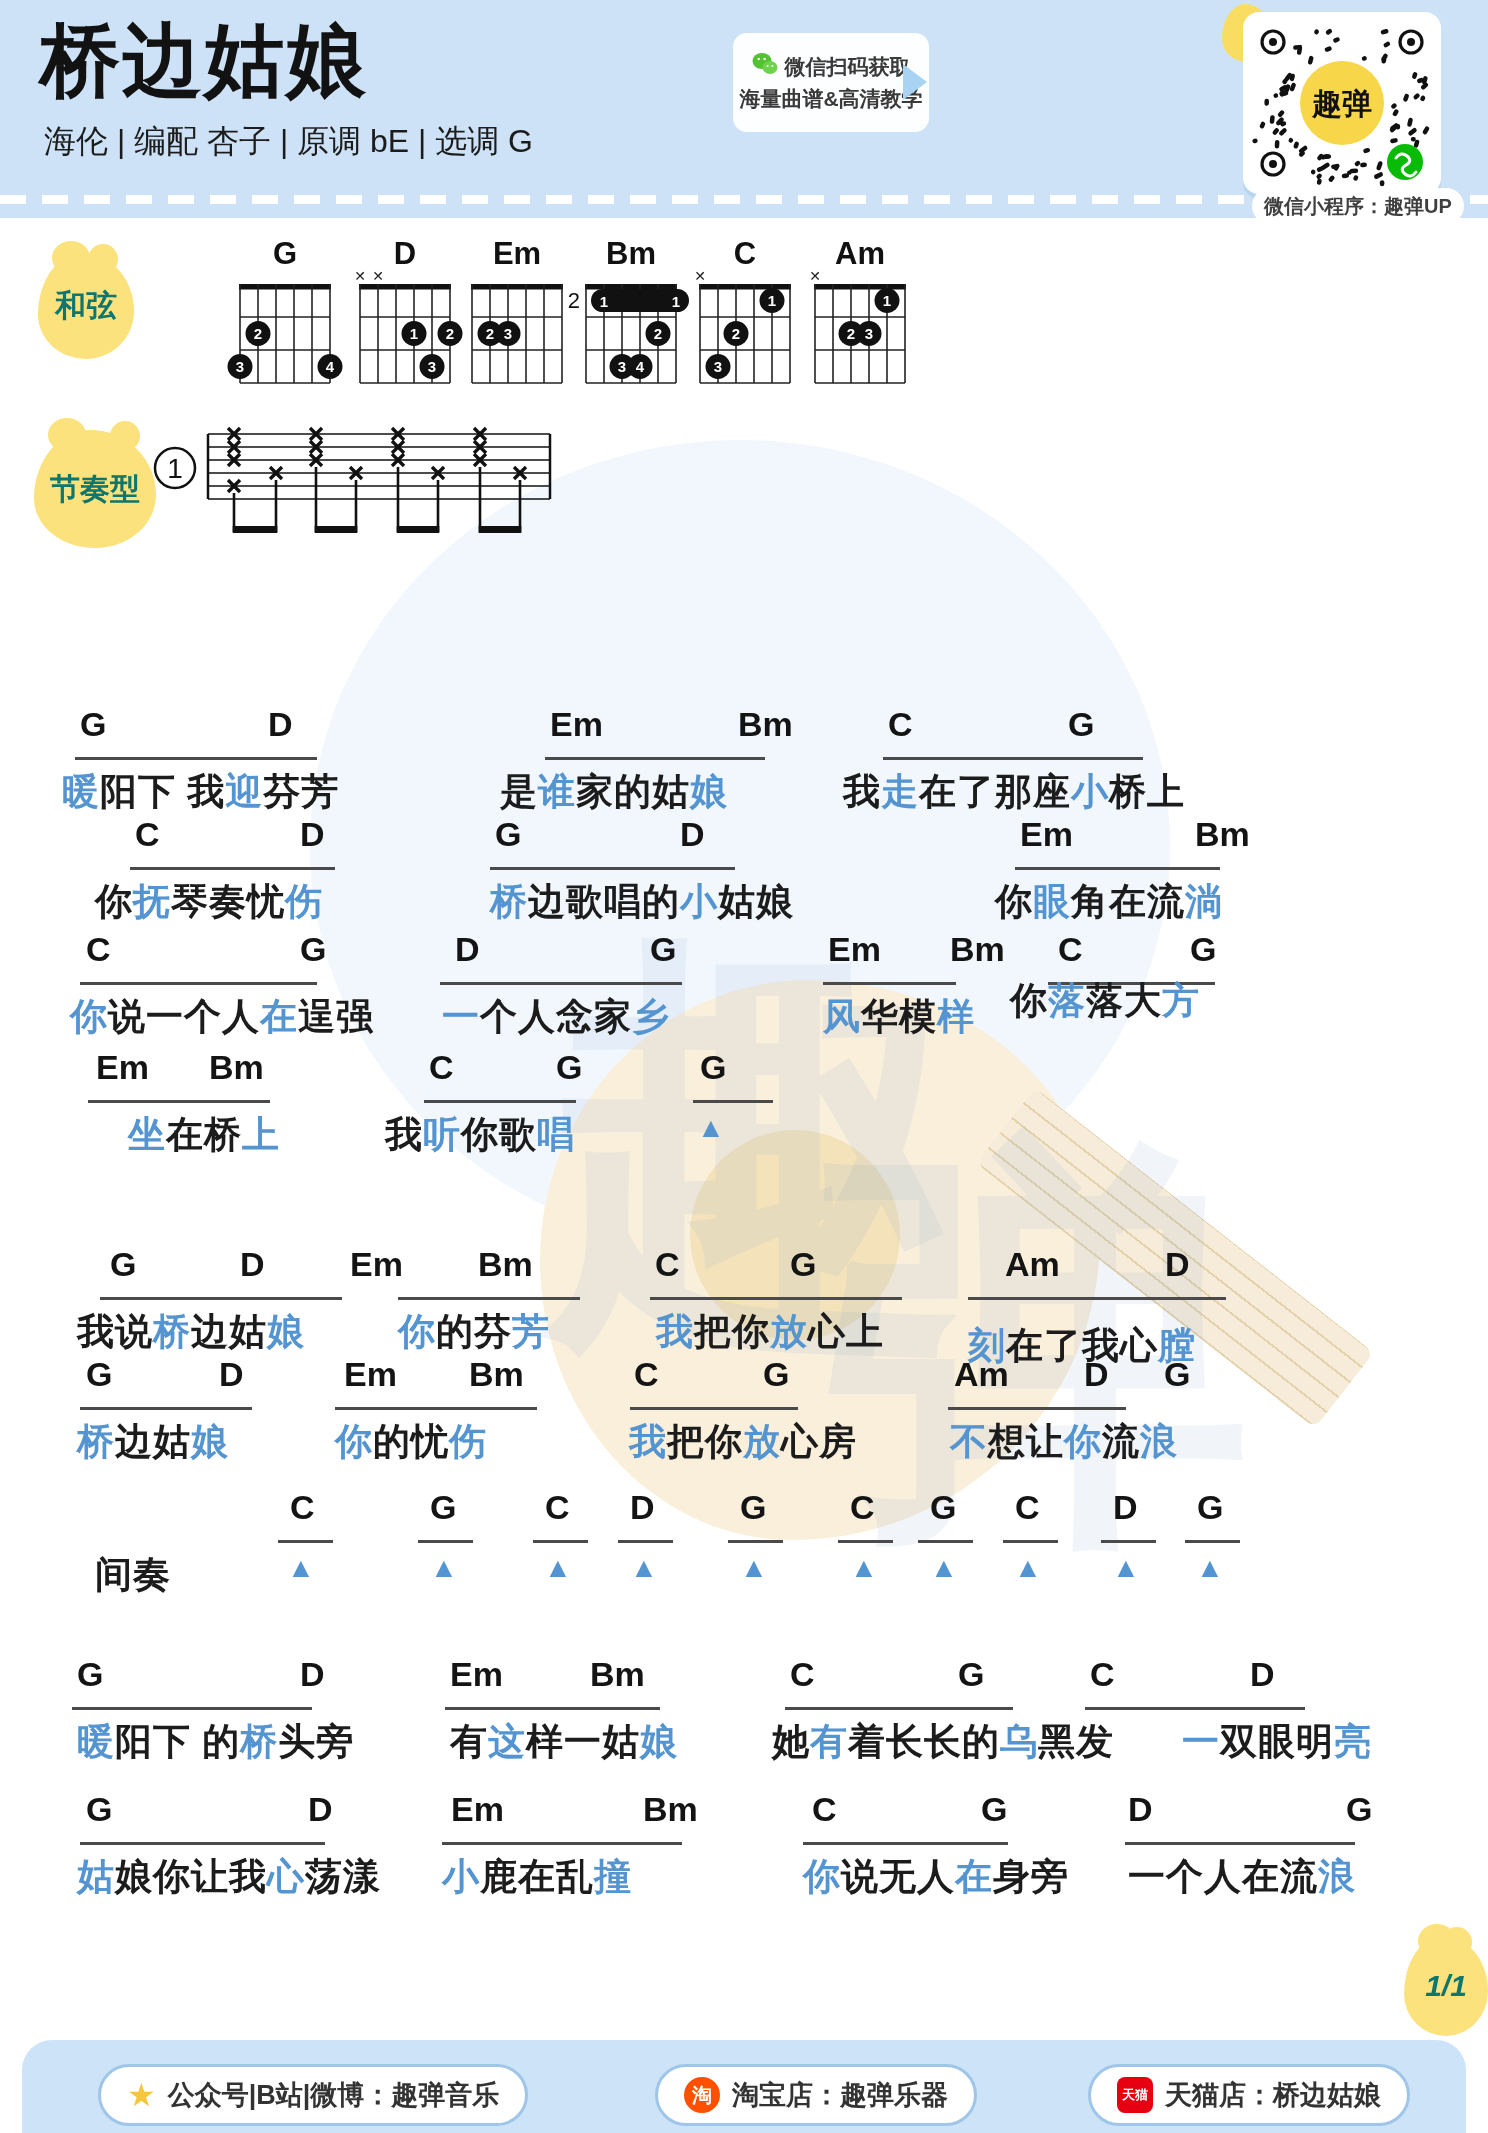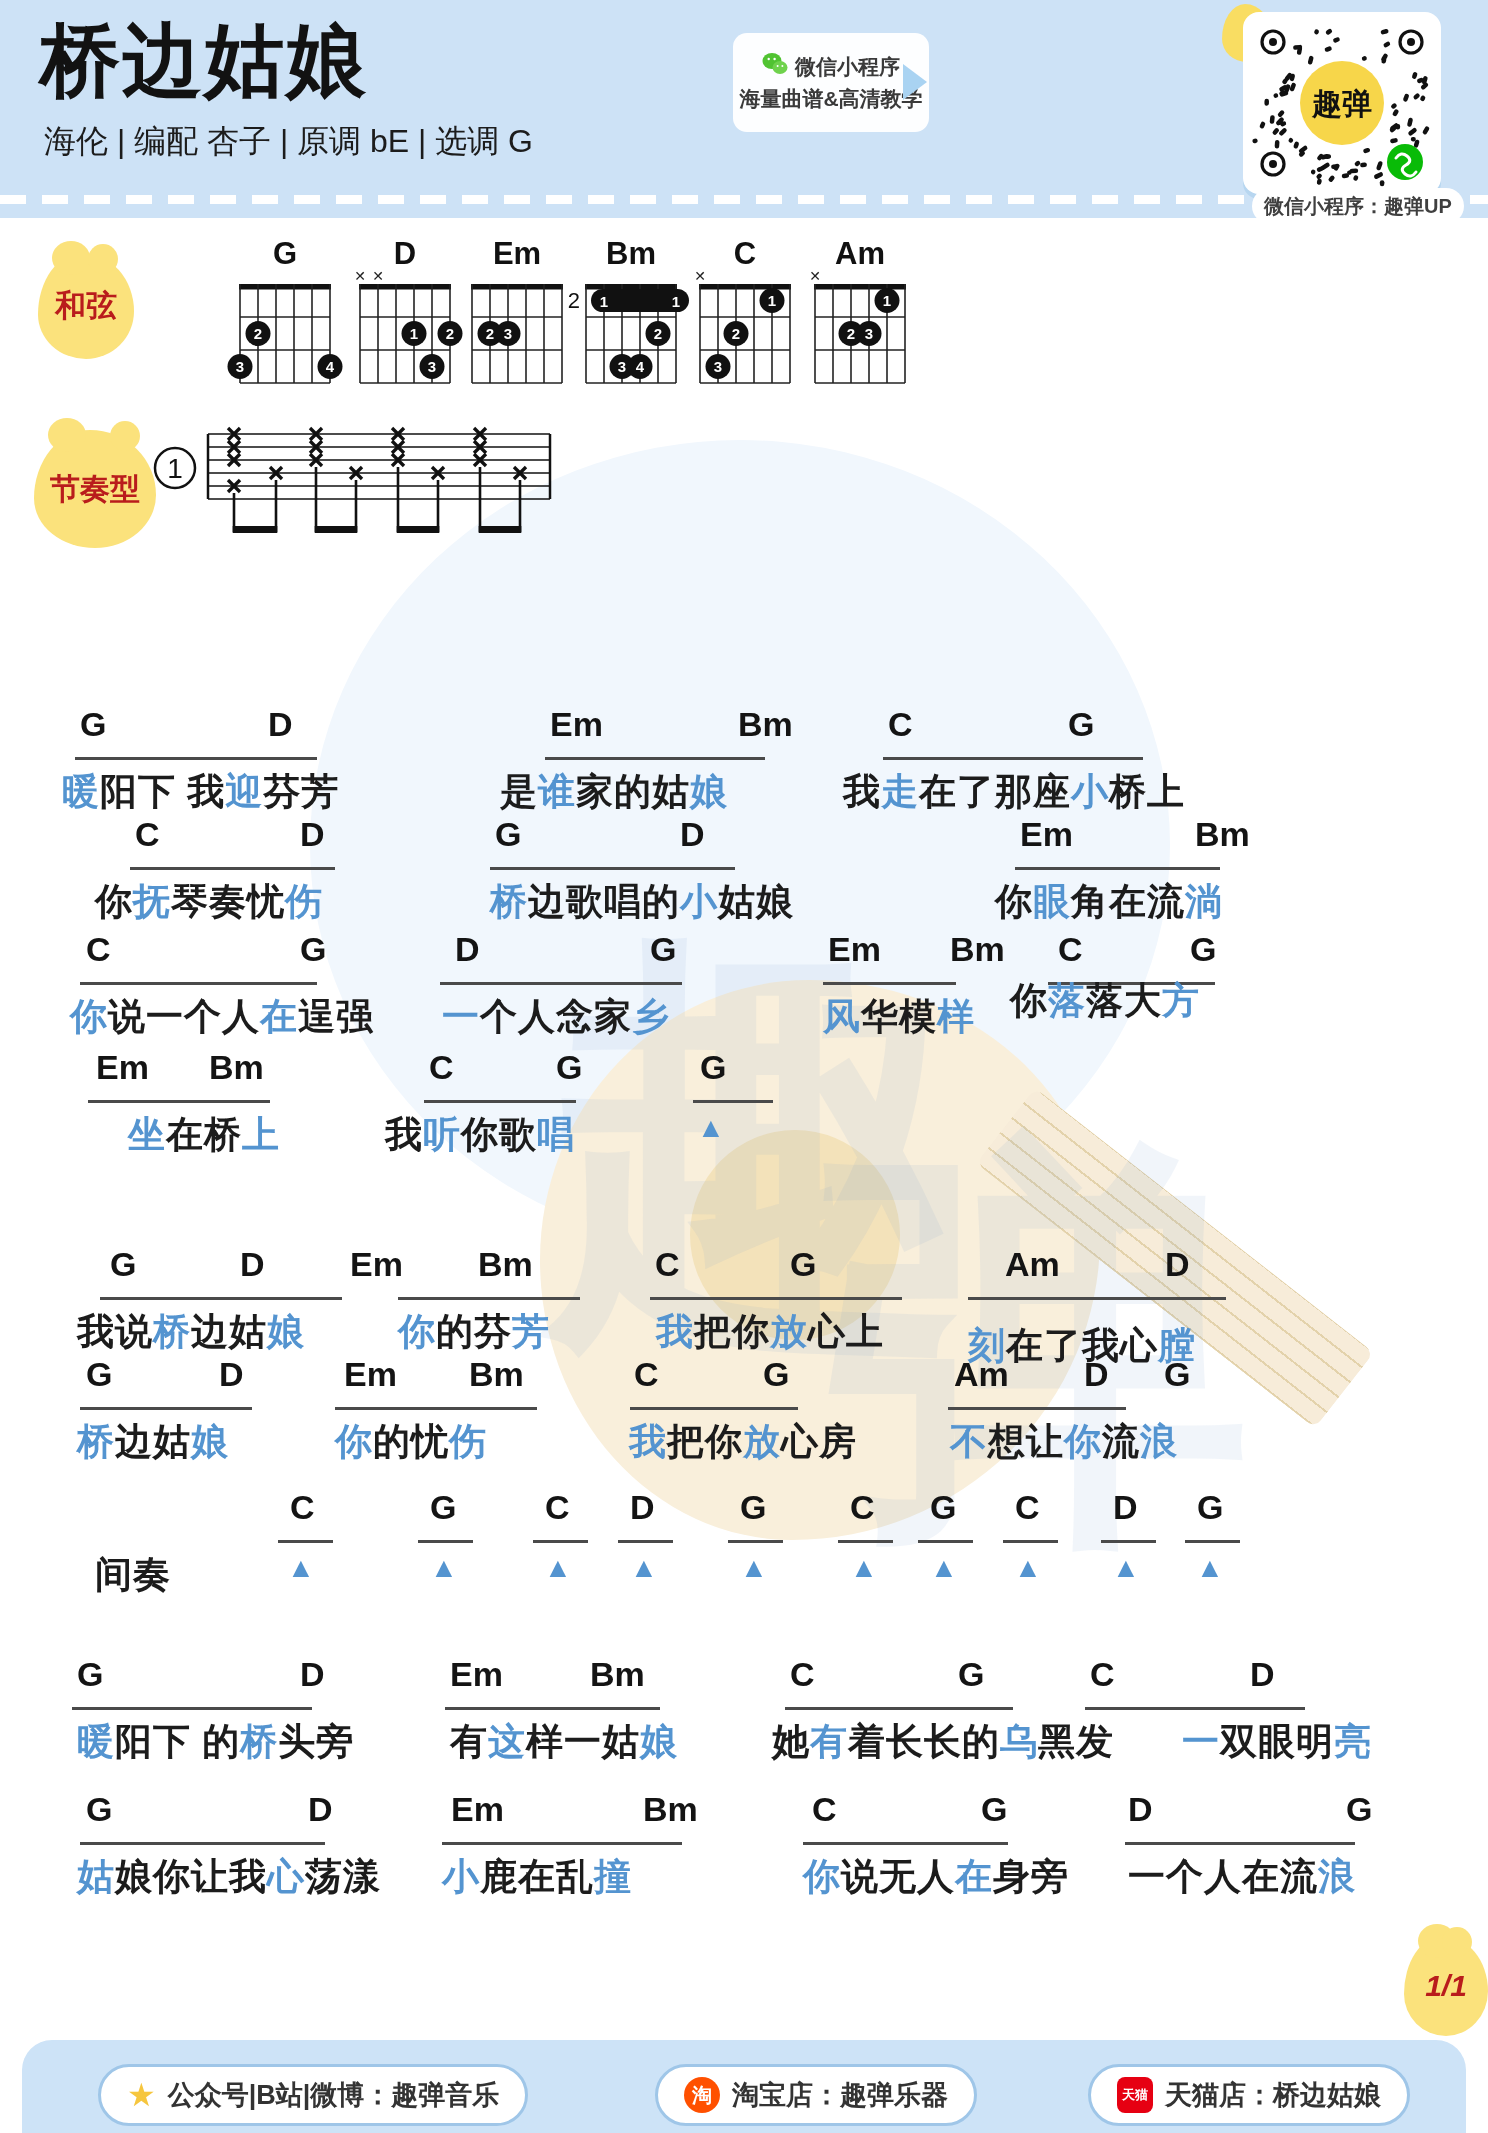--- a/index.html
+++ b/index.html
@@ -17,21 +17,21 @@
   #wx-arrow{position:absolute;left:903px;top:64px;width:0;height:0;border-top:18px solid transparent;
     border-bottom:18px solid transparent;border-left:24px solid #a9d3f2;}
   #qr-card{position:absolute;left:1243px;top:12px;width:198px;height:182px;background:#fff;border-radius:16px;
     box-shadow:0 5px 0 #b7d6f0;}
   #qr-blob{position:absolute;left:1222px;top:4px;width:50px;height:58px;background:#f9dd62;
     border-radius:46% 54% 50% 50%/60% 55% 45% 40%;}
   #mini-pill{position:absolute;left:1252px;top:188px;width:212px;height:36px;background:#fff;border-radius:18px;
     display:flex;align-items:center;justify-content:center;font-size:20px;color:#3f3f3f;font-weight:600;z-index:5;}
   
   .blob{position:absolute;background:#fbe27c;display:flex;align-items:center;justify-content:center;
-    border-radius:46% 54% 50% 50%/58% 55% 45% 42%;color:#b91c1c;font-weight:700;z-index:3;}
+    border-radius:46% 54% 50% 50%/58% 55% 45% 42%;color:#0f766e;font-weight:700;z-index:3;}
   .blob:before{content:"";position:absolute;top:-12px;left:14px;width:38px;height:34px;background:#fbe27c;
     border-radius:50%;}
   .blob:after{content:"";position:absolute;top:-9px;right:16px;width:30px;height:30px;background:#fbe27c;
     border-radius:50%;}
   .blob span{position:relative;z-index:2;}
   #blob-chords{left:38px;top:253px;width:96px;height:106px;font-size:31px;}
   #blob-rhythm{left:34px;top:430px;width:122px;height:118px;font-size:30px;}
   #blob-page{left:1404px;top:1936px;width:84px;height:100px;font-size:30px;font-style:italic;}
   
   #wm{position:absolute;inset:0;z-index:1;pointer-events:none;}
@@ -88,21 +88,21 @@
       <span>
         <svg width="26" height="24" viewBox="0 0 26 24">
           <ellipse cx="10" cy="9" rx="9.5" ry="8" fill="#51c332"></ellipse>
           <circle cx="6.7" cy="7" r="1.2" fill="#fff"></circle>
             <circle cx="12.6" cy="7" r="1.2" fill="#fff"></circle>
           <ellipse cx="18" cy="15.5" rx="7.5" ry="6.5" fill="#6fd24d"></ellipse>
           <circle cx="15.6" cy="14" r="1" fill="#fff"></circle>
             <circle cx="20.4" cy="14" r="1" fill="#fff"></circle>
         </svg>
       </span>
-      <span>微信小程序</span>
+      <span>微信扫码获取</span>
     </div>
     <div class="wx-line">
         <span>海量曲谱&amp;高清教学</span>
       </div>
   </div>
   <div id="wx-arrow"></div>
 
   <div id="qr-blob"></div>
   <div id="qr-card"><svg id="qr-svg" width="198" height="182" viewBox="0 0 198 182">
         <rect x="170.68736626870668" y="59.508899016538635" width="4.5" height="6.836118611533493" rx="2.2" fill="#111" transform="rotate(19 170.68736626870668 59.508899016538635)"></rect>

